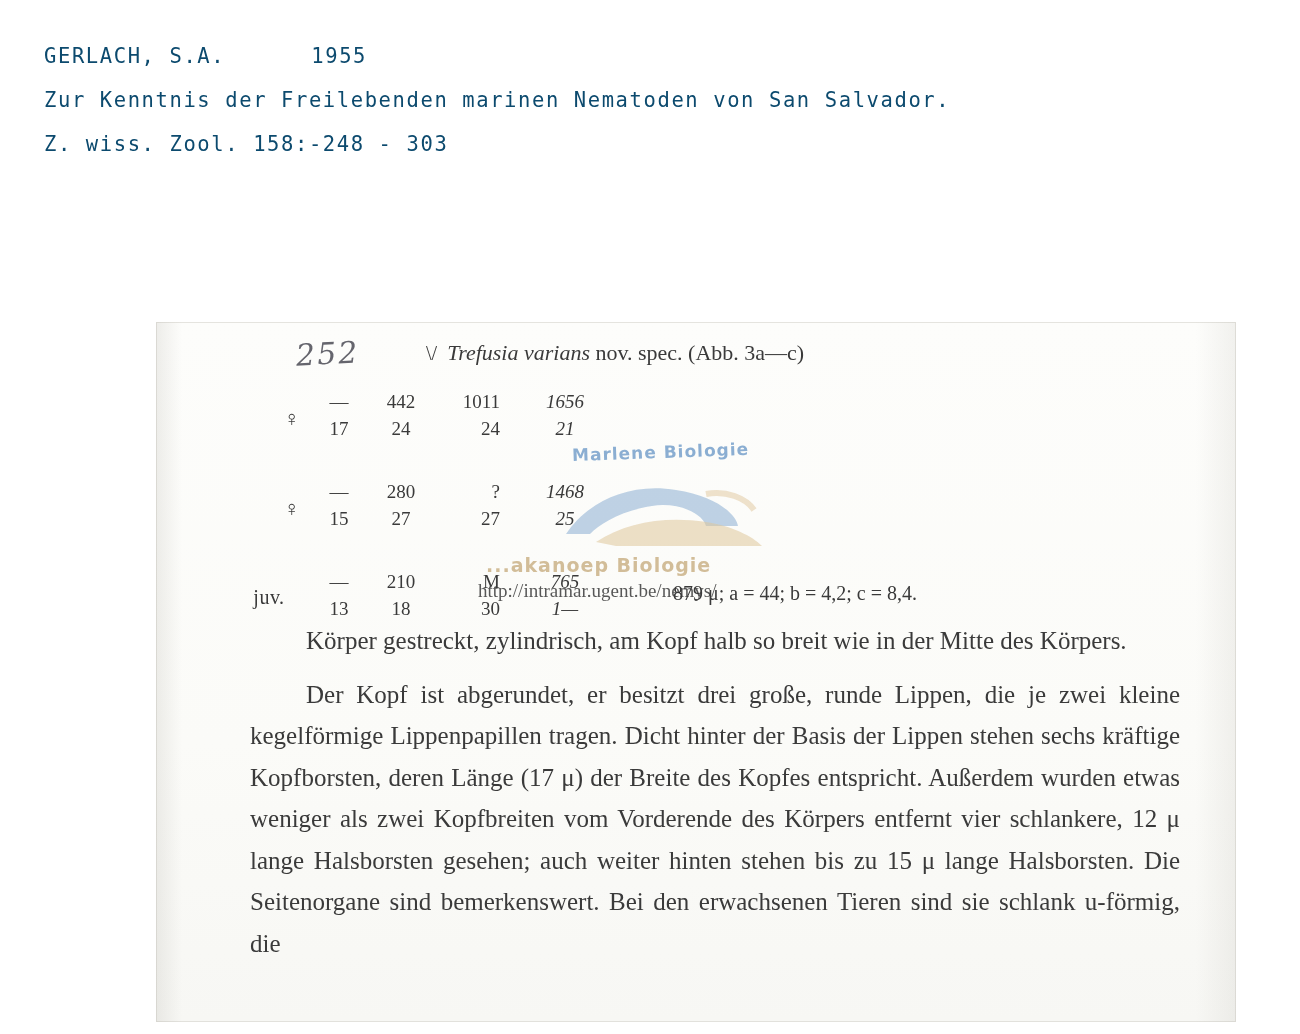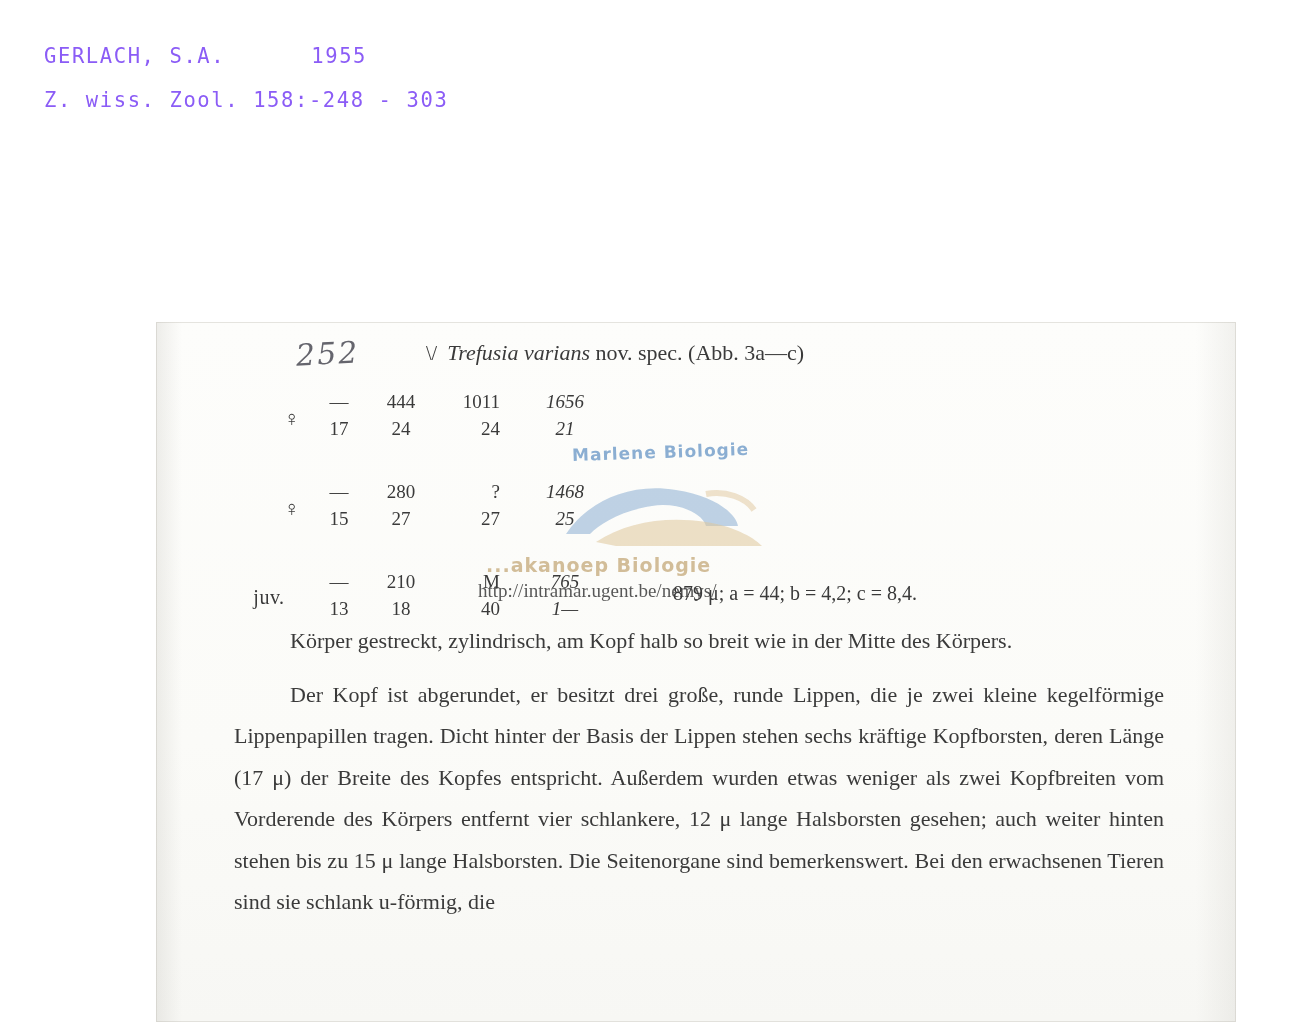--- a/index.html
+++ b/index.html
@@ -18,21 +18,21 @@
 
   
   .typed-header {
     position: absolute;
     left: 44px;
     top: 34px;
     width: 1210px;
     font-family: "DejaVu Sans Mono", monospace;
     font-size: 20.5px;
     letter-spacing: 1.6px;
-    color: #8b5cf6;
+    color: #0c4a6e;
     line-height: 44px;
   }
   .typed-header .line1 .year {
     margin-left: 86px;
   }
 
   
   .scan {
     position: absolute;
     left: 156px;
@@ -142,24 +142,24 @@
     top: 18px;
     font-size: 20px;
     white-space: nowrap;
   }
   .meas-tail.indent-b { left: 470px; }
   .meas-tail.indent-c { left: 517px; }
 
   
   .body-text {
     position: absolute;
-    left: 78px;
+    left: 94px;
     top: 298px;
     width: 930px;
-    font-size: 22px;
+    font-size: 25px;
     line-height: 41.5px;
     text-align: justify;
     color: #3a3a3a;
   }
   .body-text p { margin: 0 0 0 0; }
   .body-text p + p { margin-top: 12px; }
   .body-text .indent { text-indent: 56px; }
 
   
   .wm-logo {
@@ -213,41 +213,42 @@
     pointer-events: none;
   }
 </style>
 </head>
 <body>
 
 <div class="typed-header">
   <div class="line1">
     <span>GERLACH, S.A.</span><span class="year">1955</span>
   </div>
+  <div class="line2">Zur Kenntnis der Freilebenden marinen Nematoden von San Salvador.</div>
   <div class="line3">Z. wiss. Zool. 158:-248 - 303</div>
 </div>
 
 <div class="scan">
   <div class="scan-inner">
 
     <div class="handwritten">252</div>
 
     <div class="species-line">
       <span class="slash">\/</span><span class="genus">Trefusia varians</span>
       <span>nov. spec. (Abb. 3a—c)</span>
     </div>
 
     <div class="meas-row" style="top:62px;">
       <div class="sexmark">♀</div>
       <div class="frac f1">
         <span class="num">—</span>
         <span class="den">17</span>
       </div>
       <div class="frac f2">
-        <span class="num">444</span>
+        <span class="num">442</span>
         <span class="den">24</span>
       </div>
       <div class="frac f3">
         <span class="num">1011</span>
         <span class="den">24</span>
       </div>
       <div class="frac f4">
         <span class="num">1656</span>
         <span class="den">21</span>
       </div>
@@ -278,21 +279,21 @@
       <div class="frac f1">
         <span class="num">—</span>
         <span class="den">13</span>
       </div>
       <div class="frac f2">
         <span class="num">210</span>
         <span class="den">18</span>
       </div>
       <div class="frac f3">
         <span class="num">M</span>
-        <span class="den">40</span>
+        <span class="den">30</span>
       </div>
       <div class="frac f4">
         <span class="num">765</span>
         <span class="den">1—</span>
       </div>
       <div class="meas-tail indent-c">879 μ; a = 44; b = 4,2; c = 8,4.</div>
     </div>
 
     <div class="wm-logo">
       <div class="wm-title">Marlene Biologie</div>

